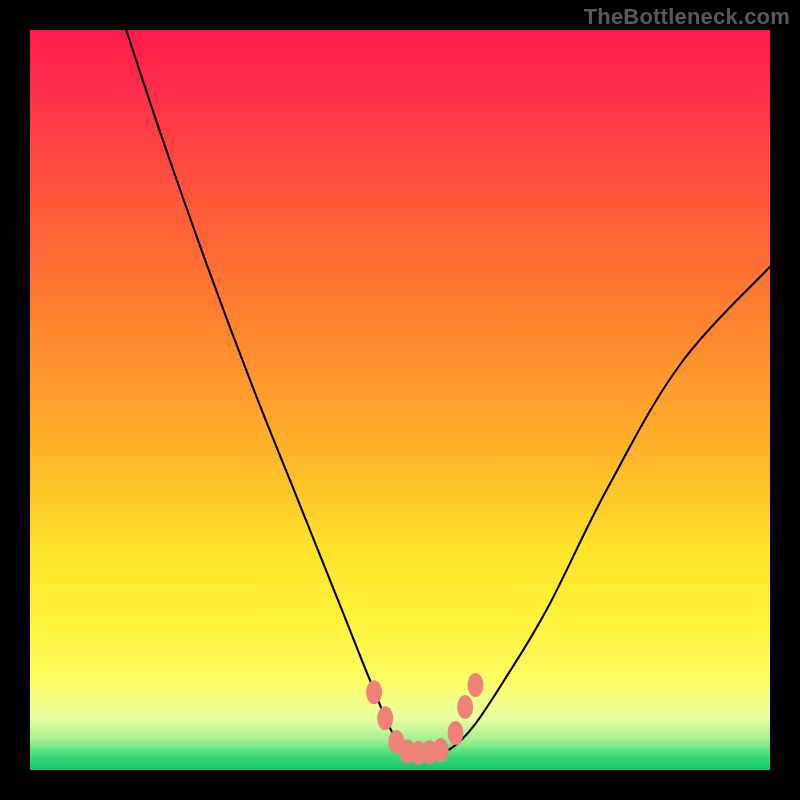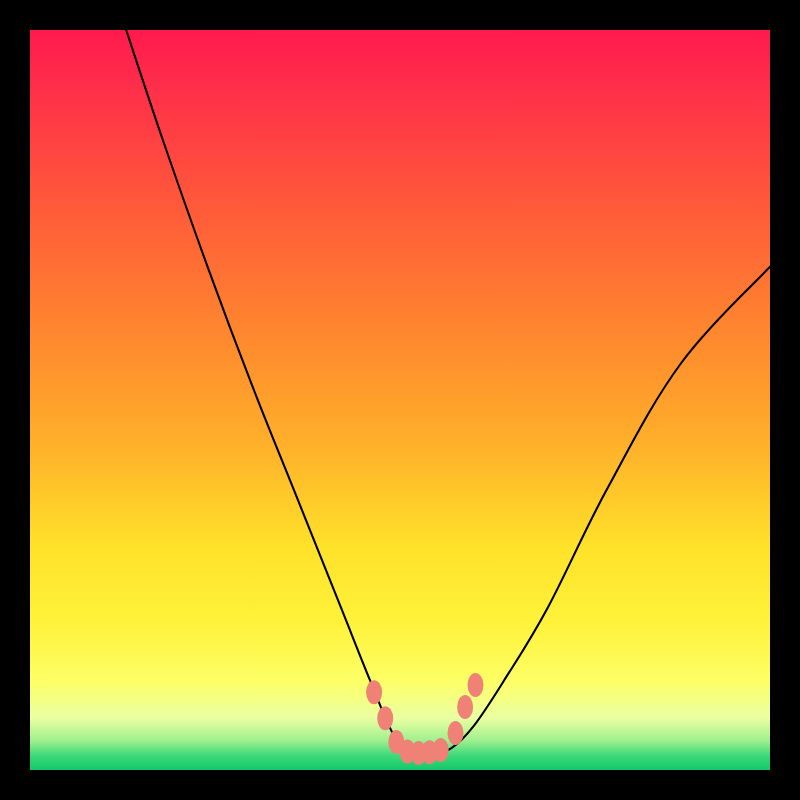--- a/index.html
+++ b/index.html
@@ -71,13 +71,14 @@
           <ellipse cx="377.40000000000003" cy="721.5" rx="8" ry="12" fill="#ef8176"></ellipse>
           <ellipse cx="388.5" cy="722.98" rx="8" ry="12" fill="#ef8176"></ellipse>
           <ellipse cx="399.6" cy="722.24" rx="8" ry="12" fill="#ef8176"></ellipse>
           <ellipse cx="410.70000000000005" cy="720.02" rx="8" ry="12" fill="#ef8176"></ellipse>
           <ellipse cx="425.49999999999994" cy="703" rx="8" ry="12" fill="#ef8176"></ellipse>
           <ellipse cx="435.11999999999995" cy="677.1" rx="8" ry="12" fill="#ef8176"></ellipse>
           <ellipse cx="445.47999999999996" cy="654.9" rx="8" ry="12" fill="#ef8176"></ellipse>
         </g>
     </svg>
   </div>
+  <div class="watermark">TheBottleneck.com</div>
 </div>
 
 </body></html>

